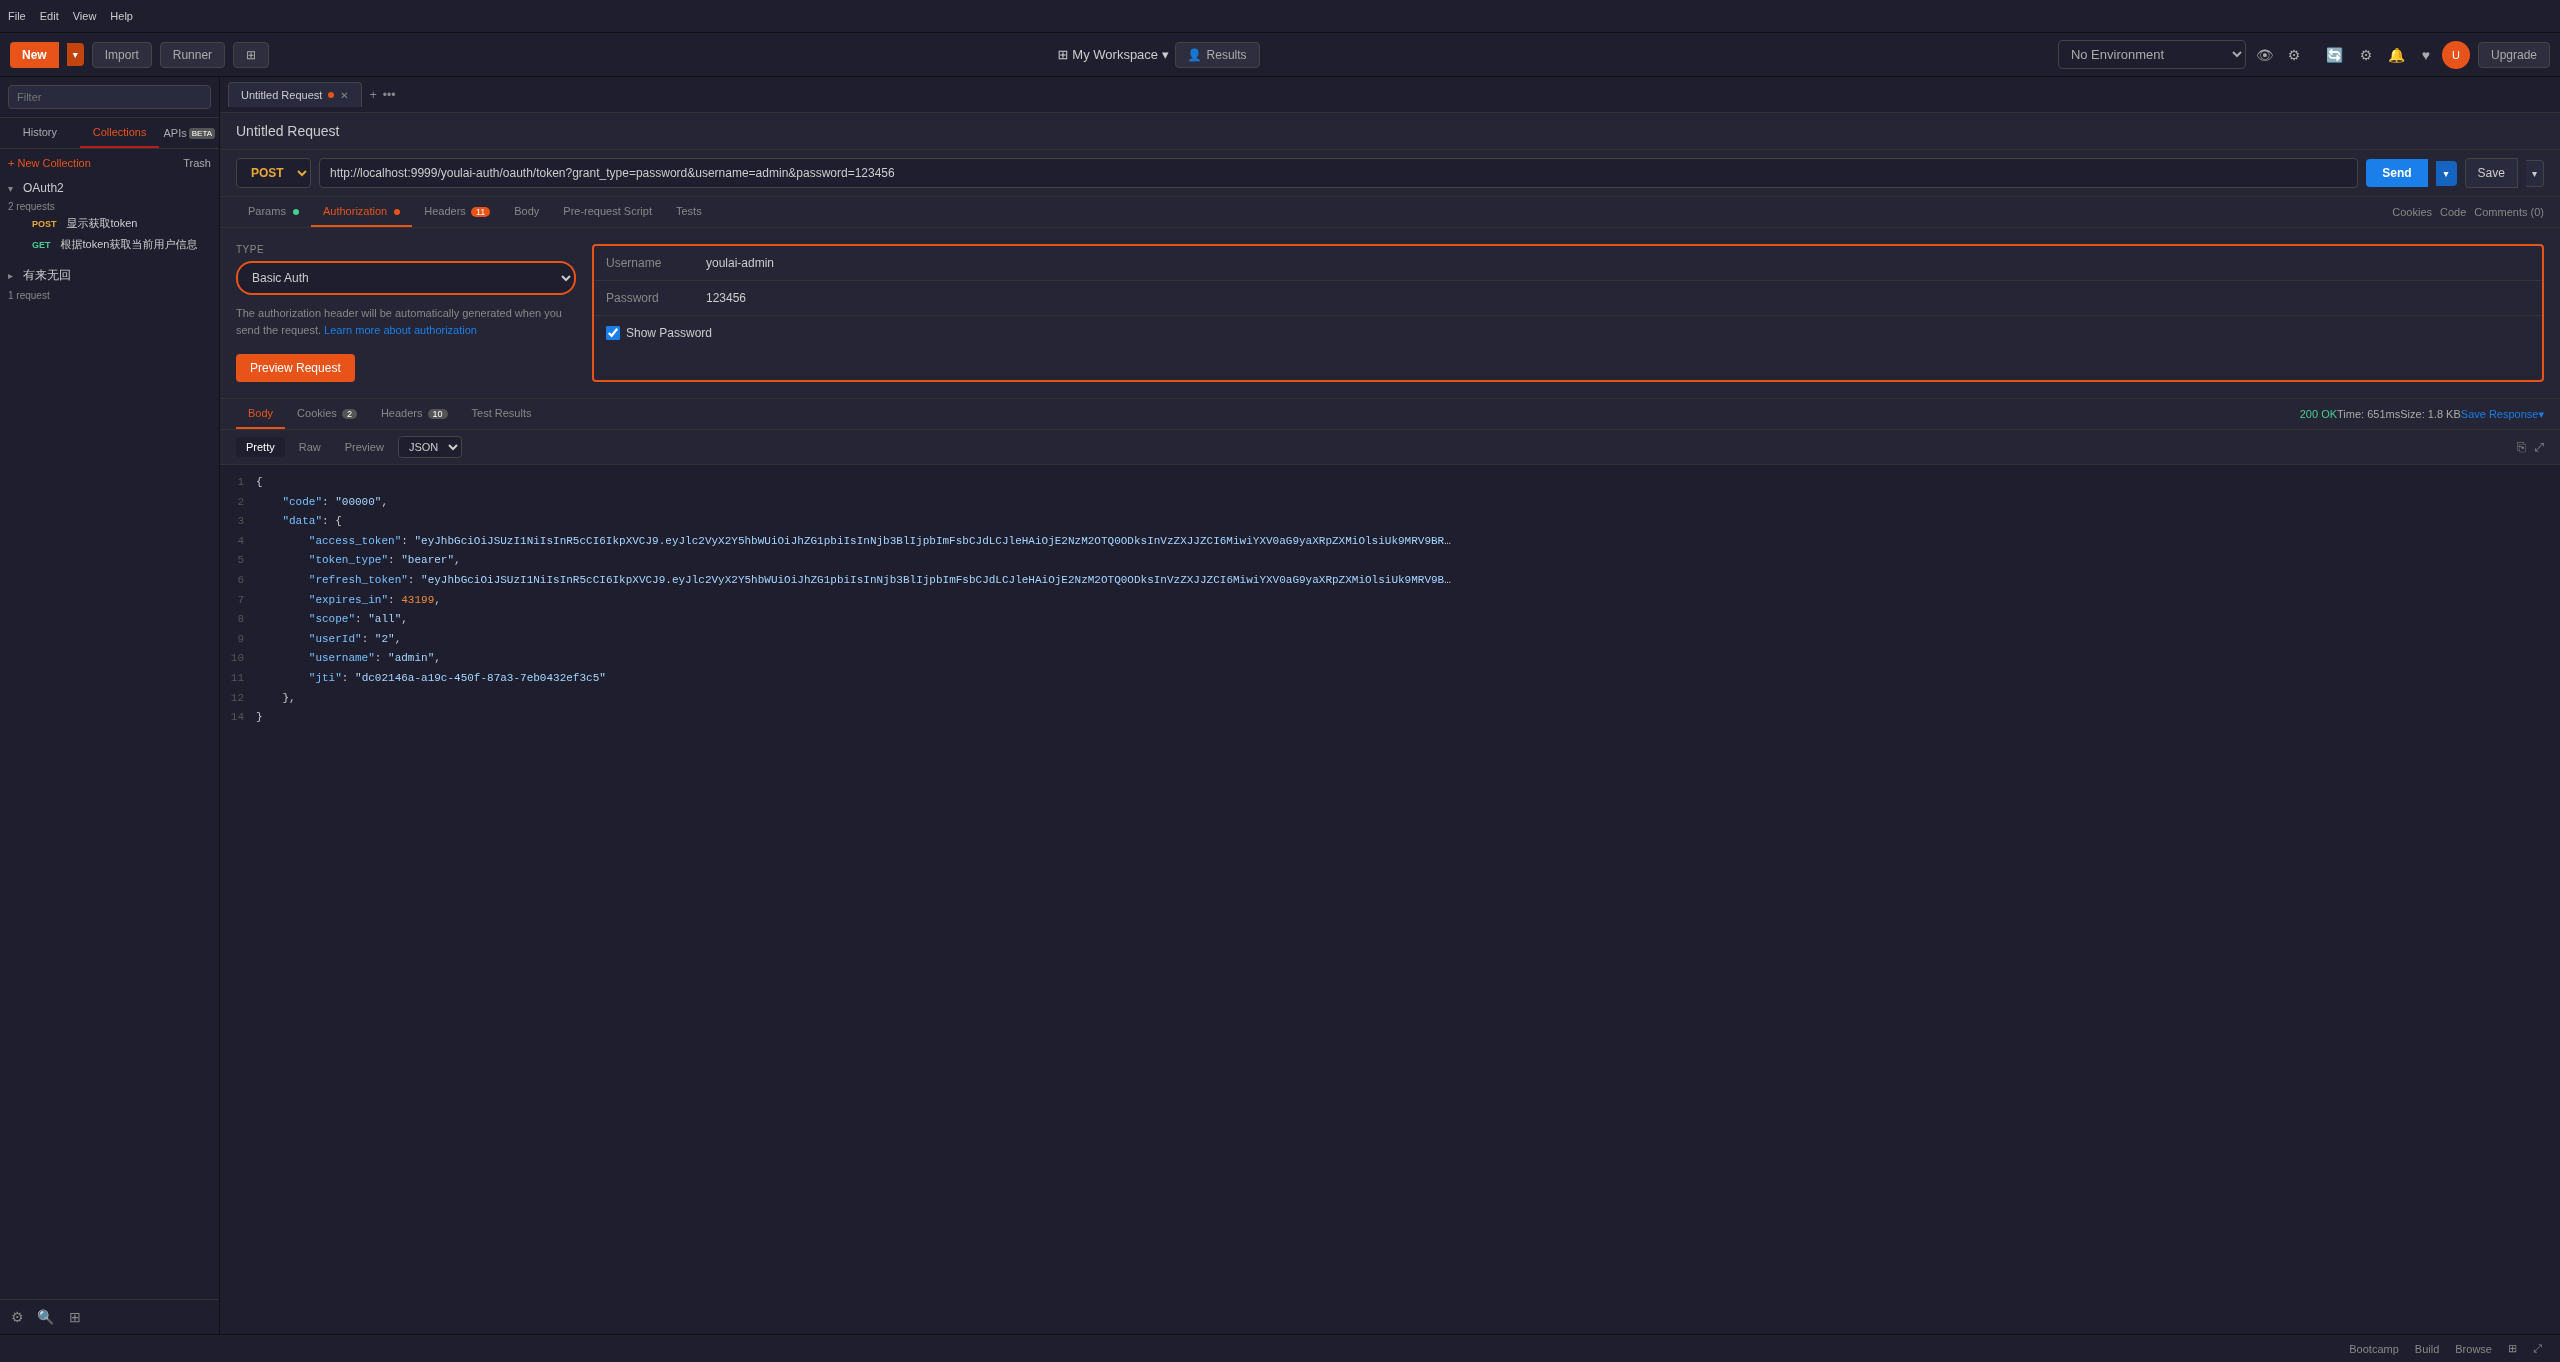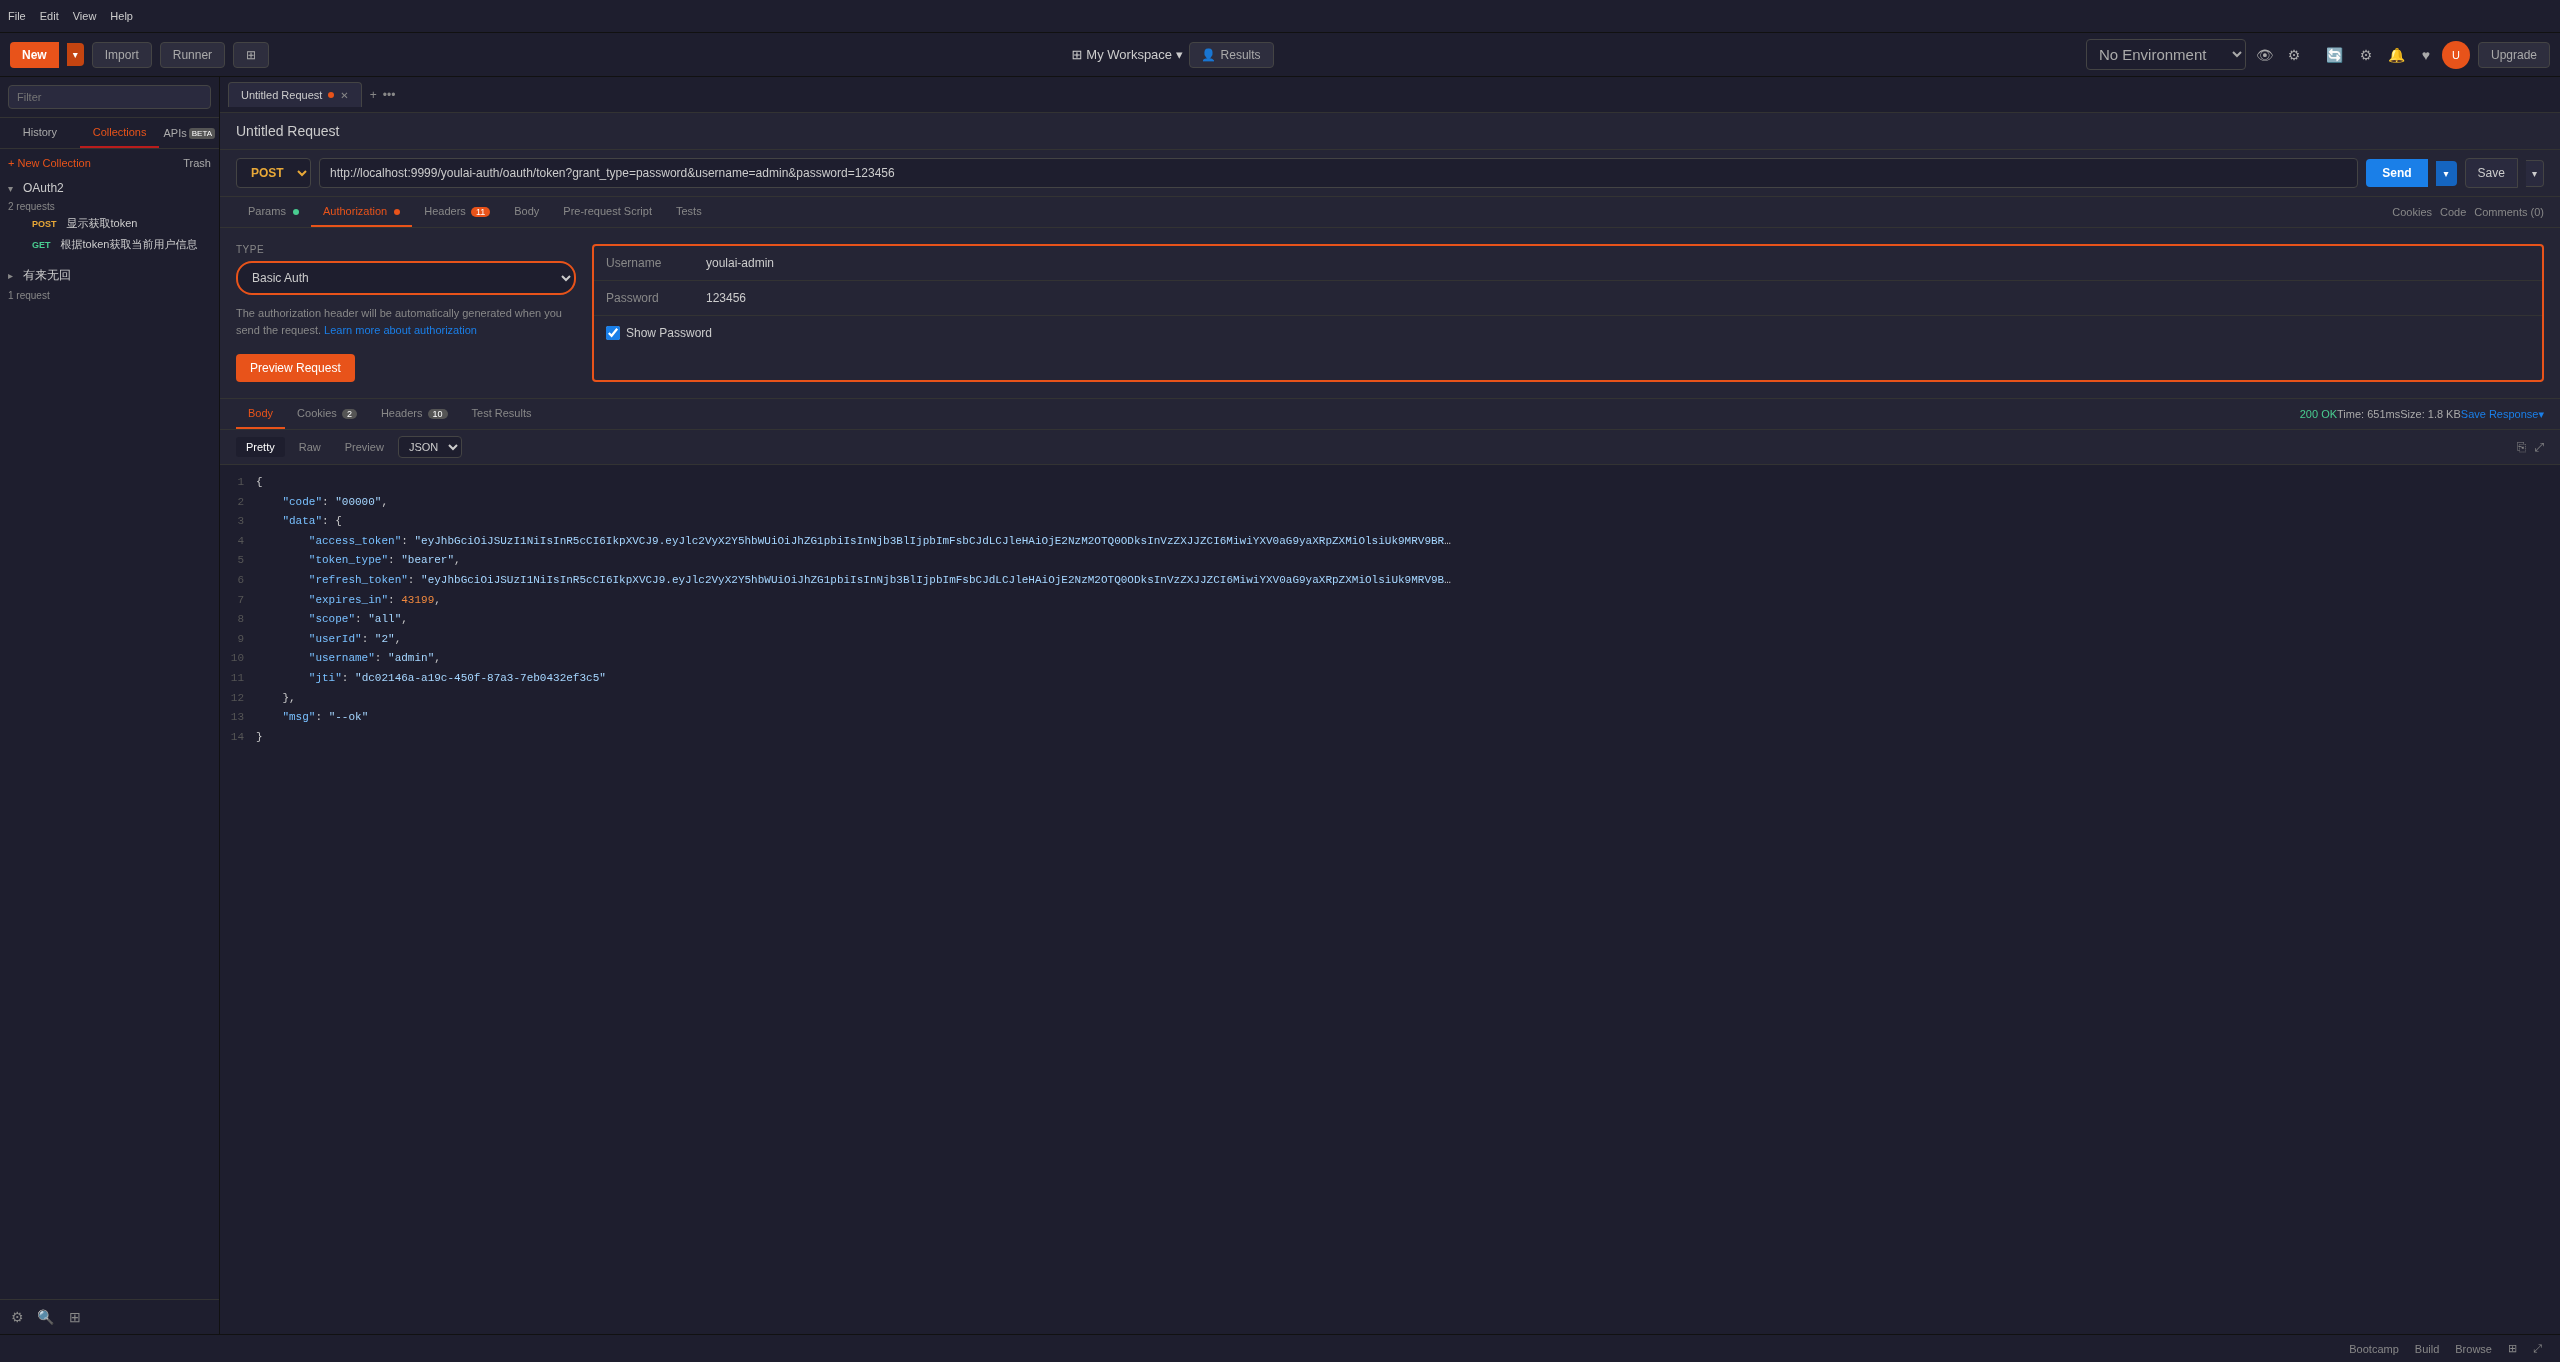--- a/index.html
+++ b/index.html
@@ -115,21 +115,21 @@
     .code-line { display: flex; padding: 1px 0; }
     .line-num { color: #555; width: 36px; text-align: right; padding-right: 12px; flex-shrink: 0; user-select: none; }
     .line-content { color: #ccc; white-space: pre; }
     .json-key { color: #79c0ff; }
     .json-str { color: #a5d6ff; }
     .json-num { color: #f0883e; }
     .json-punct { color: #ccc; }
 
     
     .env-bar { display: flex; align-items: center; gap: 6px; padding: 0 10px; }
-    .env-select { background: #1e1e2e; border: 1px solid #444; color: #aaa; border-radius: 4px; padding: 5px 8px; font-size: 15px; width: 160px; }
+    .env-select { background: #1e1e2e; border: 1px solid #444; color: #aaa; border-radius: 4px; padding: 5px 8px; font-size: 13px; width: 188px; }
 
     
     .bottom-bar { background: #1e1e2e; height: 28px; display: flex; align-items: center; padding: 0 10px; border-top: 1px solid #111; flex-shrink: 0; justify-content: flex-end; }
     .bottom-item { color: #888; font-size: 11px; padding: 0 8px; cursor: pointer; }
 
     
     .sidebar-bottom { margin-top: auto; border-top: 1px solid #333; display: flex; align-items: center; padding: 6px 8px; gap: 8px; }
     .sidebar-icon-btn { background: transparent; border: none; color: #888; cursor: pointer; font-size: 14px; padding: 3px; }
 
     .dot-green { display: inline-block; width: 6px; height: 6px; border-radius: 50%; background: #49cc90; margin-left: 4px; }
@@ -393,24 +393,20 @@
         </div>
         <div class="code-line">
           <span class="line-num">11</span>
           <span class="line-content">        <span class="json-key">"jti"</span><span class="json-punct">: </span><span class="json-str">"dc02146a-a19c-450f-87a3-7eb0432ef3c5"</span></span>
         </div>
         <div class="code-line">
           <span class="line-num">12</span>
           <span class="line-content json-punct">    },</span>
         </div>
         <div class="code-line">
-          <span class="line-num">13</span>
-          <span class="line-content">    <span class="json-key">"msg"</span><span class="json-punct">: </span><span class="json-str">"--ok"</span></span>
-        </div>
-        <div class="code-line">
           <span class="line-num">14</span>
           <span class="line-content json-punct">}</span>
         </div>
       </div>
     </div>
 
   </div>
 </div>
 
 <div class="bottom-bar">

